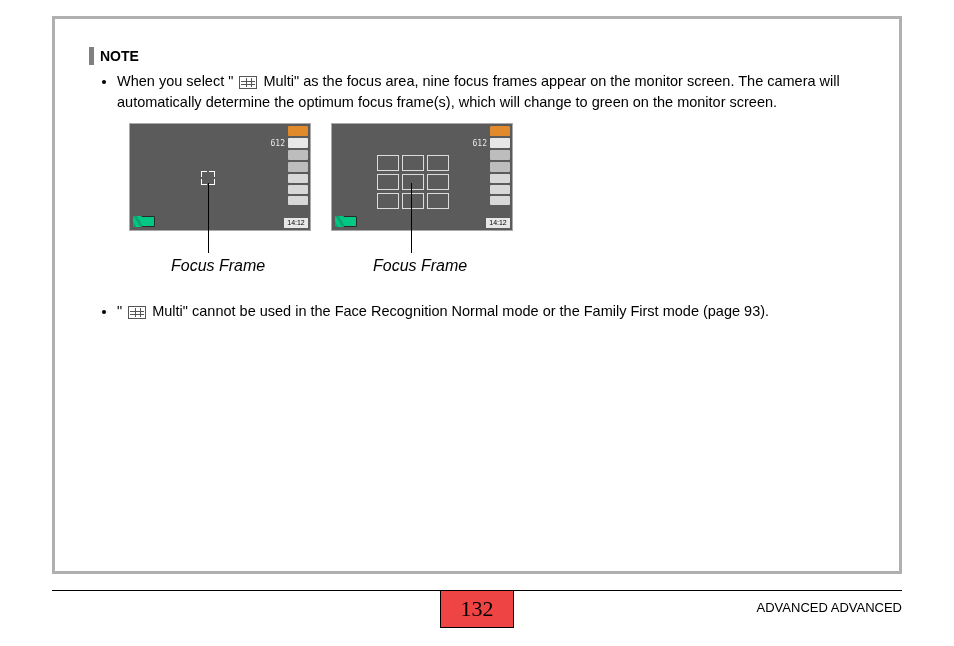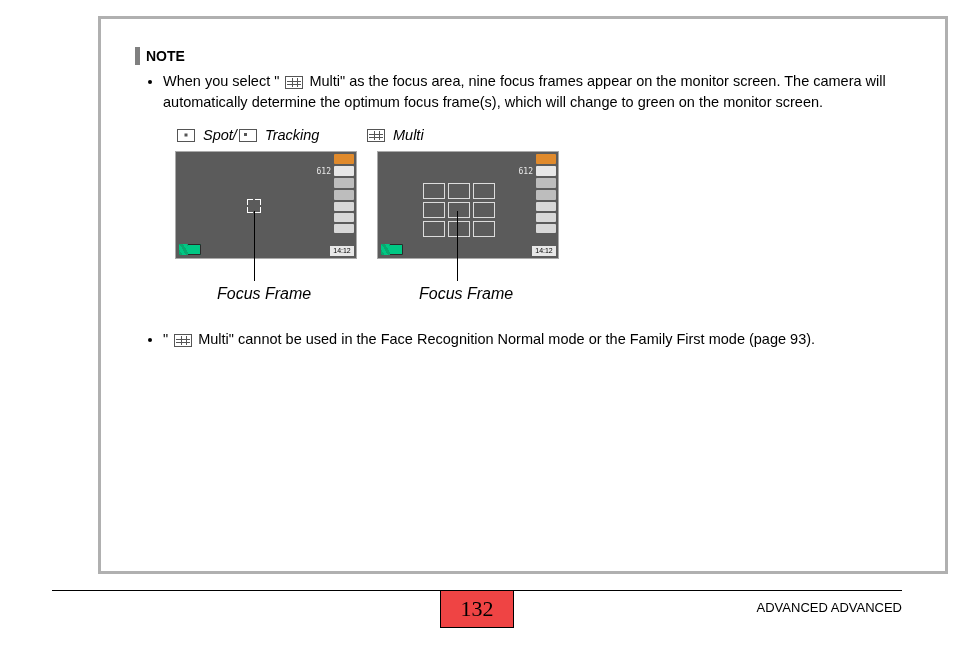--- a/index.html
+++ b/index.html
@@ -15,21 +15,20 @@
   }
   .page-outer {
     position: absolute;
     left: 52px;
     top: 16px;
     width: 850px;
     height: 558px;
     border: 3px solid #b0b0b0;
     box-sizing: border-box;
     padding: 28px 34px 20px 34px;
-    margin-left: 46px;
   }
   .note-header {
     display: flex;
     align-items: center;
     margin-bottom: 6px;
   }
   .note-bar {
     width: 5px;
     height: 18px;
     background: #808080;
@@ -264,39 +263,20 @@
   </div>
 
   <ul class="note-list">
     <li>
       <span>When you select "</span>
       <span class="inline-icon"><span class="grid3"></span></span>
       <span> Multi" as the focus area, nine focus frames appear on the monitor screen. The camera will automatically determine the optimum focus frame(s), which will change to green on the monitor screen.</span>
     </li>
   </ul>
 
-  <div class="labels-row">
-    <div class="label-group lg1">
-      <span class="inline-icon">
-          <span class="spot-dot"></span>
-        </span>
-      <span style="margin-left:6px;">Spot</span>
-      <span> / </span>
-      <span class="inline-icon">
-          <span class="track-dot"></span>
-        </span>
-      <span style="margin-left:6px;">Tracking</span>
-    </div>
-    <div class="label-group">
-      <span class="inline-icon">
-          <span class="grid3"></span>
-        </span>
-      <span style="margin-left:6px;">Multi</span>
-    </div>
-  </div>
 
   <div class="screens-row">
 
     <div class="camera-screen">
       <div class="cs-border"></div>
       <div class="topnum">612</div>
       <div class="cs-icons icon-col">
         <div class="ci"></div>
         <div class="ci"></div>
         <div class="ci"></div>

